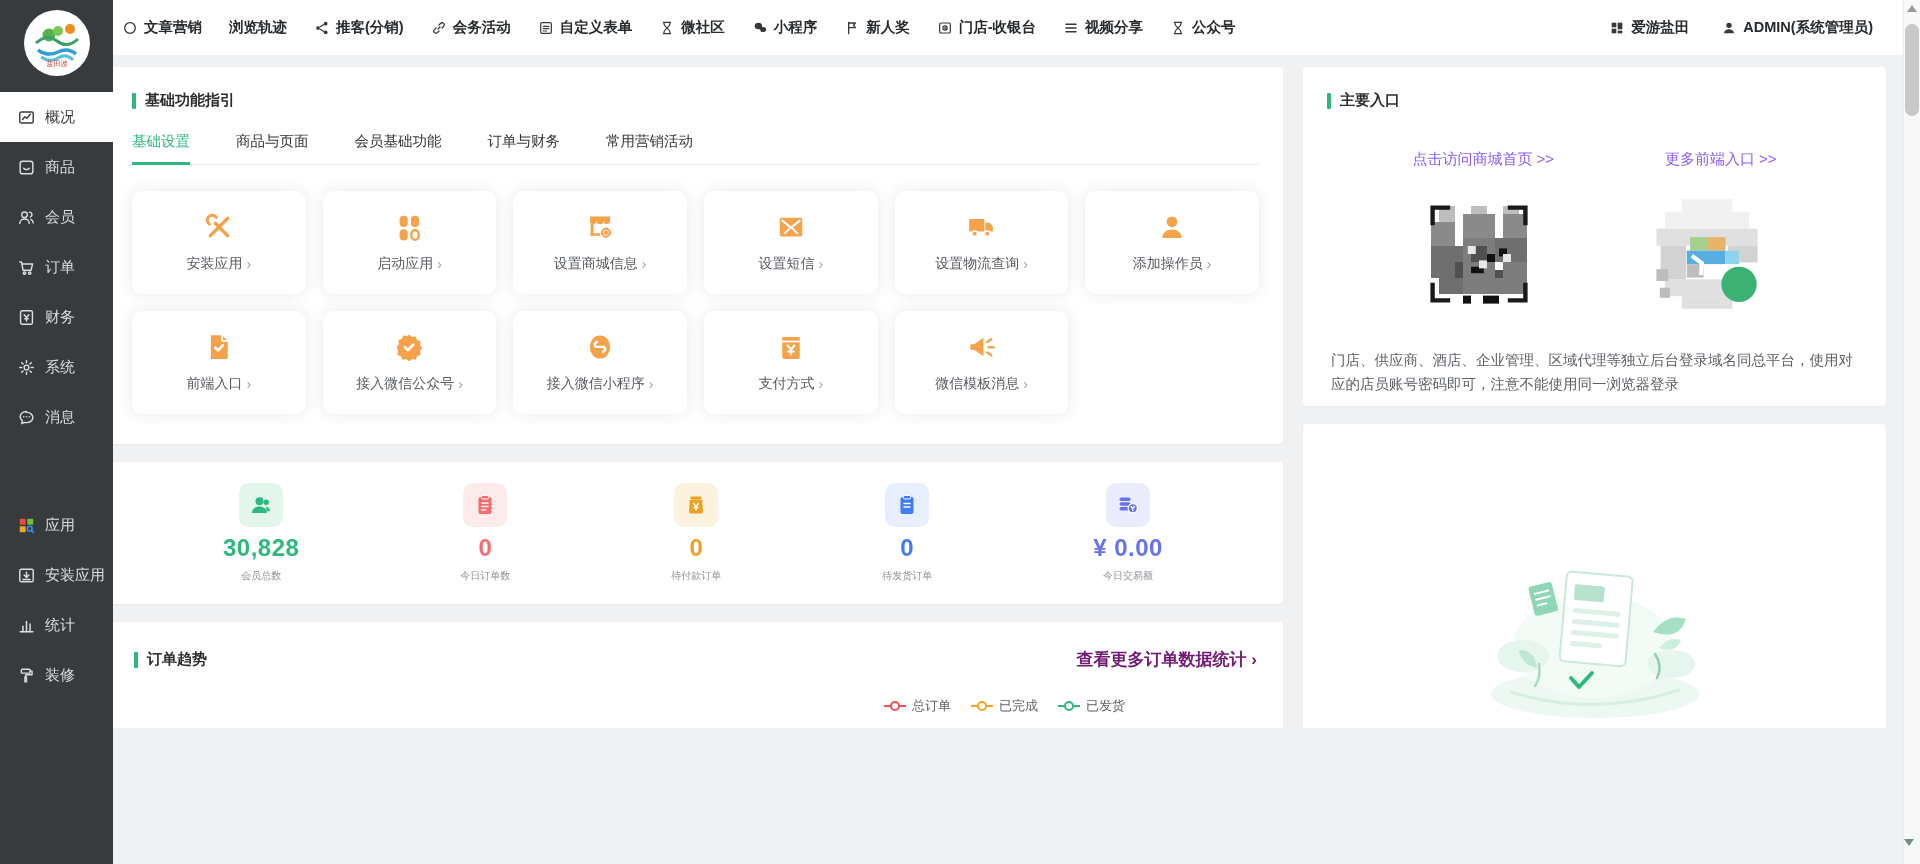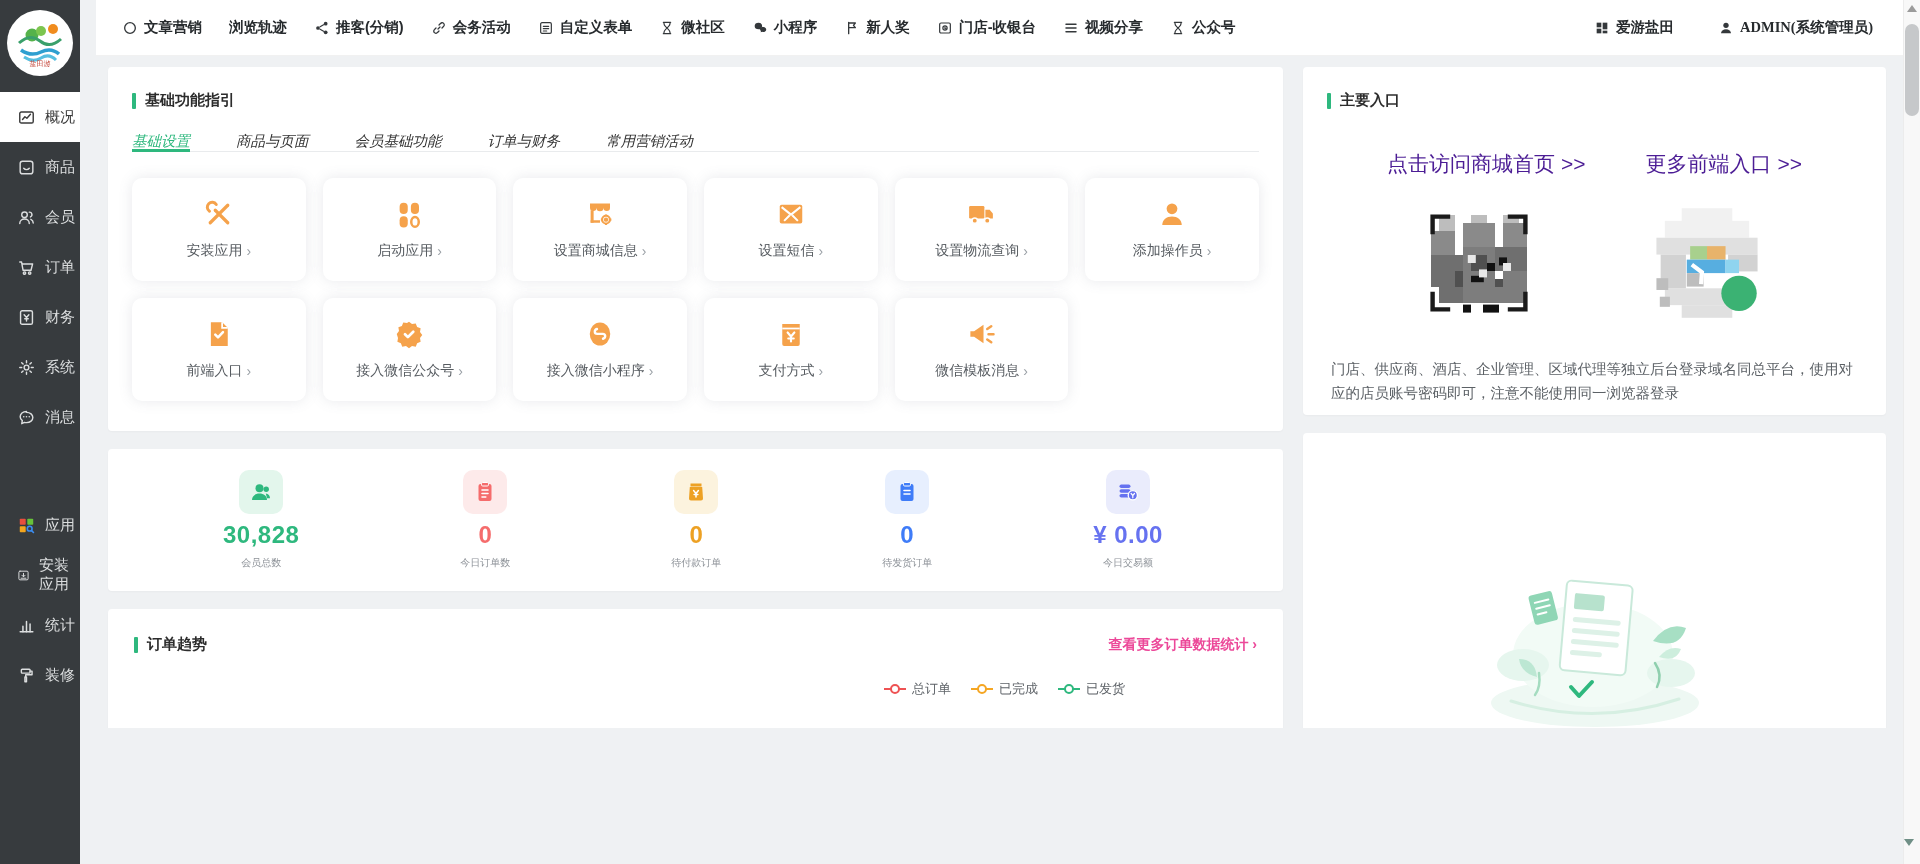--- a/index.html
+++ b/index.html
@@ -2,78 +2,78 @@
 <html><head>
 <meta charset="utf-8">
 <style>
   * { margin:0; padding:0; box-sizing:border-box; }
   html,body { width:1920px; height:864px; overflow:hidden; background:#eff1f3;
     font-family:"Liberation Sans","DejaVu Sans",sans-serif; color:#333; }
   svg { display:block; }
   .i { width:17px; height:17px; }
 
   
-  .sidebar { position:fixed; left:0; top:0; width:80px; height:864px; background:#373b3e; z-index:20; }
+  .sidebar { position:fixed; left:0; top:0; width:113px; height:864px; background:#373b3e; z-index:20; }
   .logo { width:66px; height:66px; border-radius:50%; background:#fff; margin:10px auto 16px; display:flex; align-items:center; justify-content:center; overflow:hidden; }
   .side-item { height:50px; display:flex; align-items:center; padding-left:17px; gap:9px; color:#dcdedf; font-size:15px; cursor:pointer; }
   .side-item .i { width:19px; height:19px; }
   .side-item.active { background:#ffffff; color:#3a3a3a; }
   .side-gap { height:58px; }
 
   
   .topbar { position:fixed; left:96px; top:0; right:17px; height:56px; background:#fff; display:flex; align-items:center; padding:0 30px 0 26px; gap:27px; z-index:10; border-bottom:1px solid #f1f1f1; }
   .nav-item { display:flex; align-items:center; gap:6px; font-size:14.5px; font-weight:bold; color:#272b2e; cursor:pointer; white-space:nowrap; }
   .nav-item .i { width:16px; height:16px; color:#34383b; }
-  .top-right { margin-left:auto; display:flex; align-items:center; gap:44px;font-family:Liberation Serif, serif; }
+  .top-right { margin-left:auto; display:flex; align-items:center; gap:32px; }
 
   
   .main { position:absolute; left:96px; top:56px; width:1807px; height:672px; padding:11px 17px 0 12px; display:flex; gap:20px; overflow:hidden; }
   .col-left { width:1175px; flex:none; }
   .col-right { flex:1; }
   .panel { background:#fff; border-radius:4px; box-shadow:0 1px 2px rgba(0,0,0,.03); }
   .sec-head { display:flex; align-items:center; gap:9px; font-size:15px; font-weight:bold; color:#2c2c2c; }
   .sec-bar { width:4px; height:16px; background:#2eb87e; border-radius:1px; }
 
   
   .guide { padding:24px 24px 30px; }
   .tabs { margin-top:22px; display:flex; gap:46px; border-bottom:1px solid #e9ebed; }
-  .tab { font-size:14.5px; color:#333; position:relative; cursor:pointer;font-style:italic; }
+  .tab { font-size:14.5px; color:#333; padding-bottom:13px; position:relative; cursor:pointer; }
   .tab.active { color:#2eb87e; }
   .tab.active::after { content:""; position:absolute; left:0; right:0; bottom:-1px; height:3px; background:#2eb87e; }
   .gcards { margin-top:26px; display:grid; grid-template-columns:repeat(6,1fr); gap:17px; }
   .g-card { height:103px; background:#fff; border-radius:10px; box-shadow:0 0 14px rgba(110,120,135,.16); display:flex; flex-direction:column; align-items:center; justify-content:center; gap:13px; cursor:pointer; }
   .g-card .i { width:30px; height:30px; color:#f5a24b; }
   .g-lbl { font-size:14px; color:#565b60; display:flex; align-items:center; gap:4px; }
   .g-arrow { font-size:14px; color:#9aa0a6; }
 
   
   .statsp { margin-top:18px; height:142px; display:flex; align-items:center; justify-content:space-between; padding:0 120px 0 115px; }
   .stat { display:flex; flex-direction:column; align-items:center; gap:7px; cursor:default; }
   .badge { width:44px; height:44px; border-radius:10px; display:flex; align-items:center; justify-content:center; }
   .badge .i { width:24px; height:24px; }
   .num { font-size:24px; font-weight:bold; letter-spacing:.5px;text-align:center; }
   .slabel { font-size:10px; color:#8d9298; }
 
   
   .chartp { margin-top:18px; height:420px; padding:26px 26px 0; }
   .chart-head { display:flex; align-items:center; justify-content:space-between; }
-  .more-link { font-size:14px; font-weight:bold; color:#ec4899; cursor:pointer;text-align:right; }
+  .more-link { font-size:17px; font-weight:bold; color:#701a75; cursor:pointer;text-align:right; }
   .legend { margin-top:26px; display:flex; justify-content:flex-end; padding-right:132px; gap:20px;text-align:center; }
   .lg-item { display:flex; align-items:center; gap:6px; font-size:13px; color:#5e6368; cursor:pointer; }
   .lg-mark { width:22px; height:2px; background:currentColor; position:relative; }
   .lg-mark::after { content:""; position:absolute; left:50%; top:50%; transform:translate(-50%,-50%); width:6px; height:6px; border:2px solid currentColor; border-radius:50%; background:#fff; }
   .plot { margin-top:22px; position:relative; height:220px; }
   .grid-row { position:absolute; left:0; right:16px; display:flex; align-items:center; gap:10px; }
   .ytick { width:96px; text-align:right; font-size:12px; color:#9aa0a5; }
   .gline { flex:1; border-top:1px dashed #d9dcdf; }
 
   
   .entryp { padding:24px 24px 9px; }
   .entry-links { margin-top:40px; display:flex; justify-content:space-around; padding:0 30px; }
-  .blue-link { font-size:21px; color:#4c1d95; cursor:pointer; }
+  .blue-link { font-size:15px; color:#8b5cf6; cursor:pointer; }
   .qr-row { margin-top:26px; display:flex; justify-content:space-around; padding:0 40px; align-items:center; }
   .entry-note { margin-top:36px; font-size:14.5px; color:#5c6166; line-height:1.65; padding:0 4px; }
   .withdrawp { margin-top:18px; height:520px; padding:24px; }
   .empty-wrap { display:flex; flex-direction:column; align-items:center; margin-top:88px; }
   .empty-text { margin-top:12px; font-size:14px; color:#9aa0a5; }
 
   
   .scrollbar { position:fixed; right:0; top:0; width:17px; height:864px; background:#f8f8f8; border-left:1px solid #ececec; z-index:30; }
   .sb-btn { height:17px; display:flex; align-items:center; justify-content:center; }
   .sb-up { border-left:5px solid transparent; border-right:5px solid transparent; border-bottom:7px solid #9b9b9b; width:0; }

